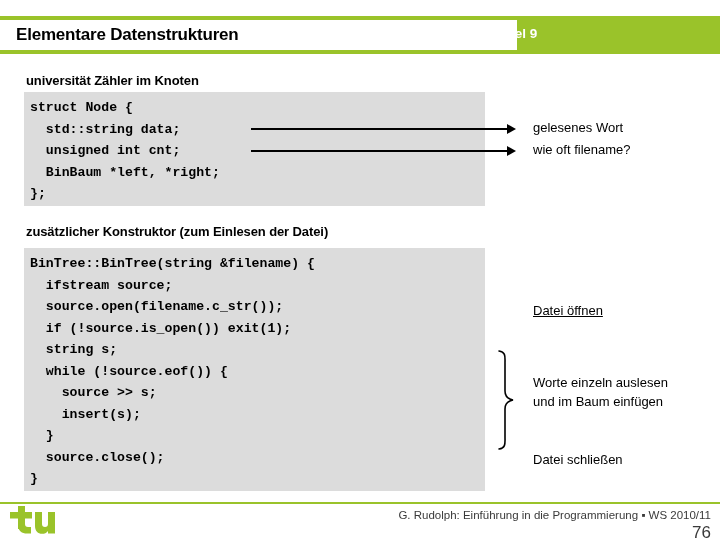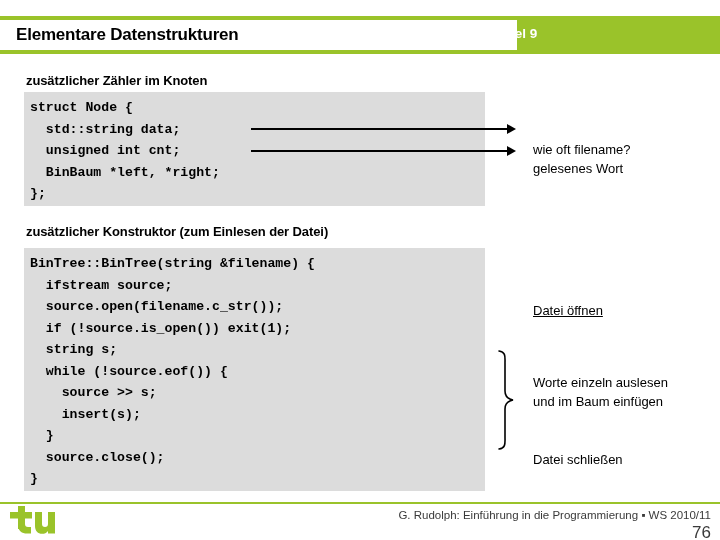--- a/index.html
+++ b/index.html
@@ -110,21 +110,21 @@
   #arrow-head-2 { left: 507px; top: 146px; }
 
   
   .annot {
     position: absolute;
     font-size: 13px;
     color: #000000;
     line-height: 19px;
     white-space: nowrap;
   }
-  #annot-gelesenes { left: 533px; top: 118px; margin-top: 41px; }
+  #annot-gelesenes { left: 533px; top: 118px; }
   #annot-wieoft    { left: 533px; top: 140px; }
   #annot-oeffnen   { left: 533px; top: 301px; text-decoration: underline; }
   #annot-worte     { left: 533px; top: 373px; white-space: normal; width: 150px; }
   #annot-schliessen{ left: 533px; top: 450px; }
 
   
   #brace {
     position: absolute;
     left: 496px;
     top: 349px;
@@ -184,21 +184,21 @@
 </style>
 </head>
 <body>
 
 <div id="header-band"></div>
 <div id="header-title-box">
   <span id="header-title">Elementare Datenstrukturen</span>
 </div>
 <div id="header-chapter">Kapitel 9</div>
 
-<div class="section-heading" id="heading-1">zusätzlicher Zähler im Knoten</div>
+<div class="section-heading" id="heading-1">universität Zähler im Knoten</div>
 <div class="code-block" id="code-block-1">struct Node {
   std::string data;
   unsigned int cnt;
   BinBaum *left, *right;
 };</div>
 
 <div class="arrow-line" id="arrow-1"></div>
 <div class="arrow-head" id="arrow-head-1"></div>
 <div class="arrow-line" id="arrow-2"></div>
 <div class="arrow-head" id="arrow-head-2"></div>

